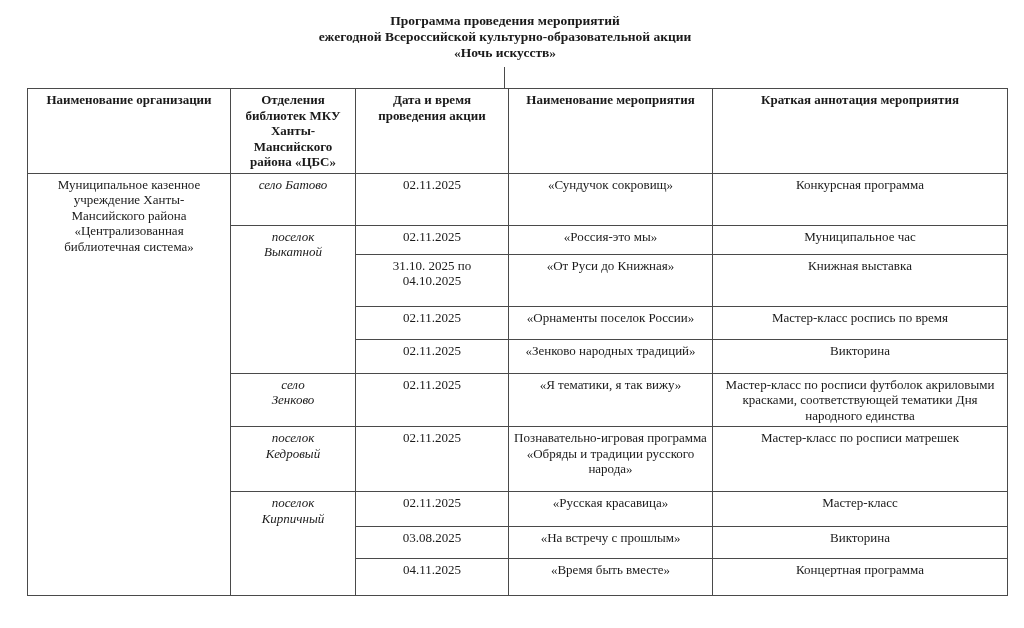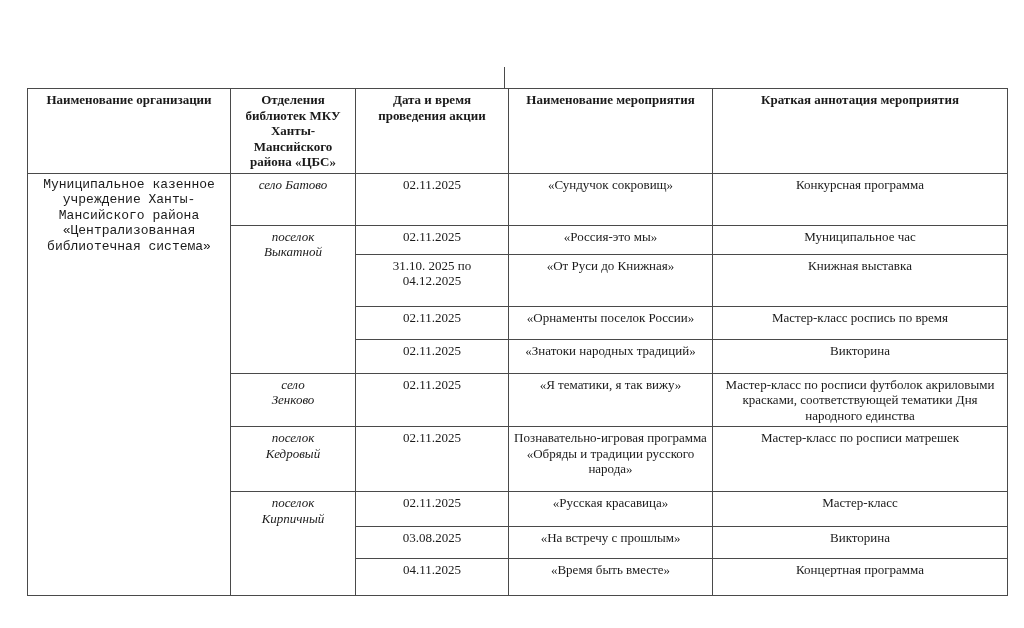--- a/index.html
+++ b/index.html
@@ -53,35 +53,39 @@
     vertical-align: top;
     overflow: hidden;
     word-wrap: break-word;
   }
   table.program th {
     font-weight: bold;
     font-size: 13px;
   }
   td.org-cell {
     vertical-align: top;
-    font-family: Liberation Mono, monospace;
   }
   td.branch-cell {
     vertical-align: middle;
     font-style: italic;
   }
   .pre {
     white-space: pre-line;
   }
 </style>
 </head>
 <body>
 
 <div class="page">
 
+  <div class="doc-title">
+    <div>Программа проведения мероприятий</div>
+    <div>ежегодной Всероссийской культурно-образовательной акции</div>
+    <div>«Ночь искусств»</div>
+  </div>
 
   <div class="title-connector"></div>
 
   <table class="program">
     <colgroup>
       <col style="width:203px">
       <col style="width:125px">
       <col style="width:153px">
       <col style="width:204px">
       <col style="width:295px">
@@ -115,34 +119,34 @@
       <tr style="height:29px">
         <td class="branch-cell pre" rowspan="4">поселок
 Выкатной</td>
         <td class="pre">02.11.2025</td>
         <td>«Россия-это мы»</td>
         <td>Муниципальное час</td>
       </tr>
 
       <tr style="height:52px">
         <td class="pre">31.10. 2025 по
-04.12.2025</td>
+04.10.2025</td>
         <td>«От Руси до Книжная»</td>
         <td>Книжная выставка</td>
       </tr>
 
       <tr style="height:33px">
         <td class="pre">02.11.2025</td>
         <td>«Орнаменты поселок России»</td>
         <td>Мастер-класс роспись по время</td>
       </tr>
 
       <tr style="height:34px">
         <td class="pre">02.11.2025</td>
-        <td>«Знатоки народных традиций»</td>
+        <td>«Зенково народных традиций»</td>
         <td>Викторина</td>
       </tr>
 
       <tr style="height:51px">
         <td class="branch-cell pre" rowspan="1">село
 Зенково</td>
         <td class="pre">02.11.2025</td>
         <td>«Я тематики, я так вижу»</td>
         <td>Мастер-класс по росписи футболок акриловыми красками, соответствующей тематики Дня народного единства</td>
       </tr>

